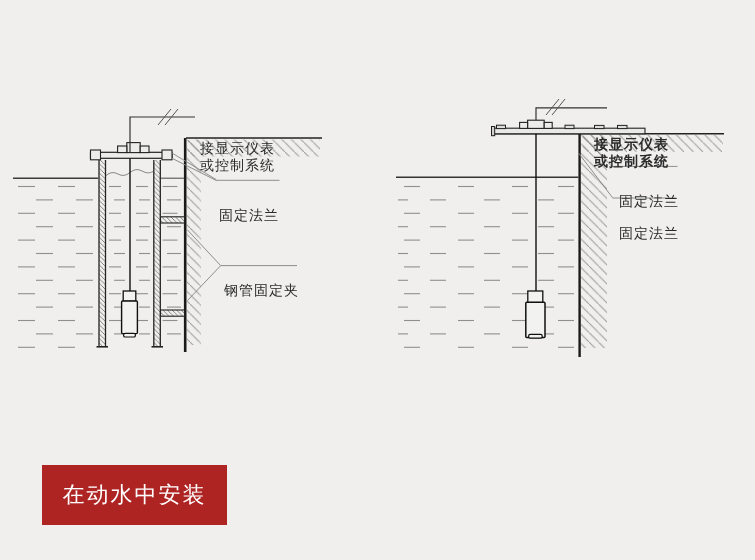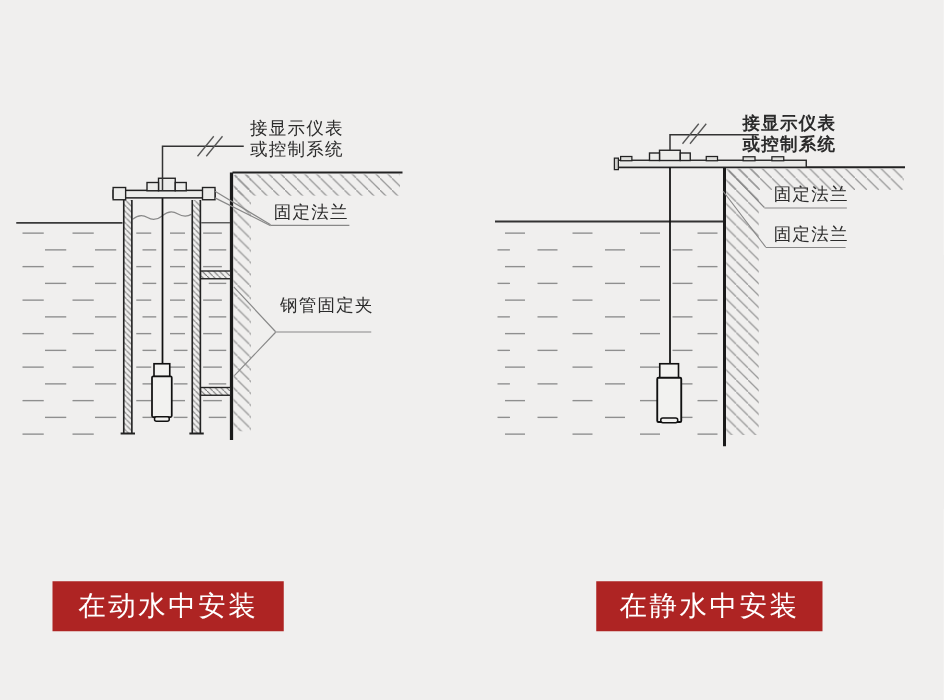--- a/index.html
+++ b/index.html
@@ -12,26 +12,27 @@
   }
   #linework{position:absolute;left:0;top:0;}
   .dwg-label{
     position:absolute;
     color:#2b2b2b;
     font-size:14px;
     line-height:16.5px;
     letter-spacing:1px;
     white-space:nowrap;
     font-family:"Liberation Serif","DejaVu Serif",serif;
+    margin-top:45px;
   }
   .dwg-label span{display:block;}
   .bold-lbl{font-weight:600;}
   .banner{
     position:absolute;
-    top:465px;height:40px;
+    top:465px;height:60px;
     background:var(--banner,#ae2423);
     color:var(--banner-text,#ffffff);
     display:flex;align-items:center;justify-content:center;
     font-family:"Liberation Sans","DejaVu Sans",sans-serif;
     font-size:22px;font-weight:500;letter-spacing:2px;
   }
   #banner-left{left:42px;width:185px;}
   #banner-right{left:477px;width:181px;}
 </style>
 </head>
@@ -298,17 +299,14 @@
   <div class="dwg-label" style="left:619px;top:149px;">
     <span>固定法兰</span>
   </div>
   <div class="dwg-label" style="left:619px;top:181px;">
     <span>固定法兰</span>
   </div>
 
   <div class="banner" id="banner-left">
     <span>在动水中安装</span>
   </div>
-  <div class="banner" id="banner-right">
-    <span>在静水中安装</span>
-  </div>
 
 </div>
 
 </body></html>

